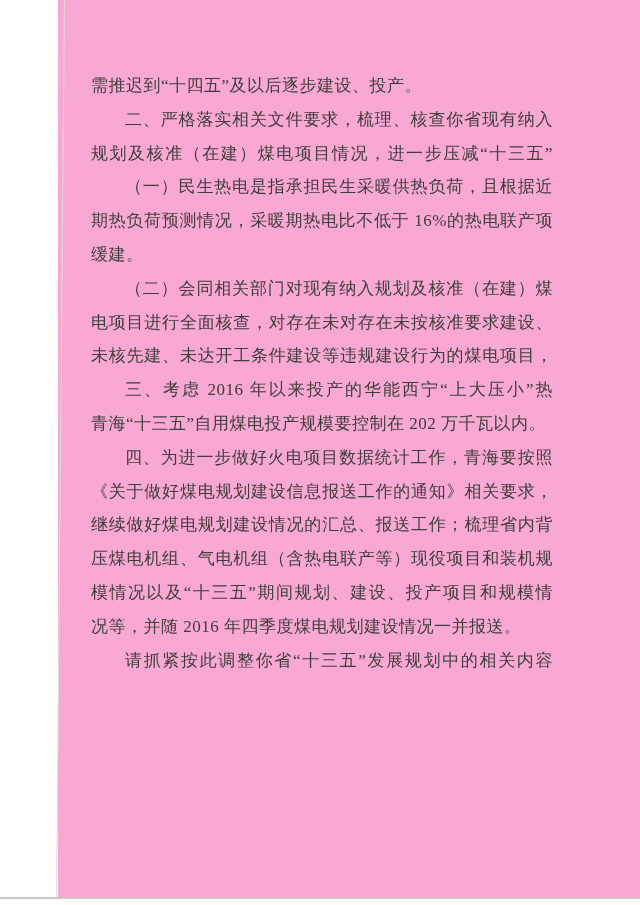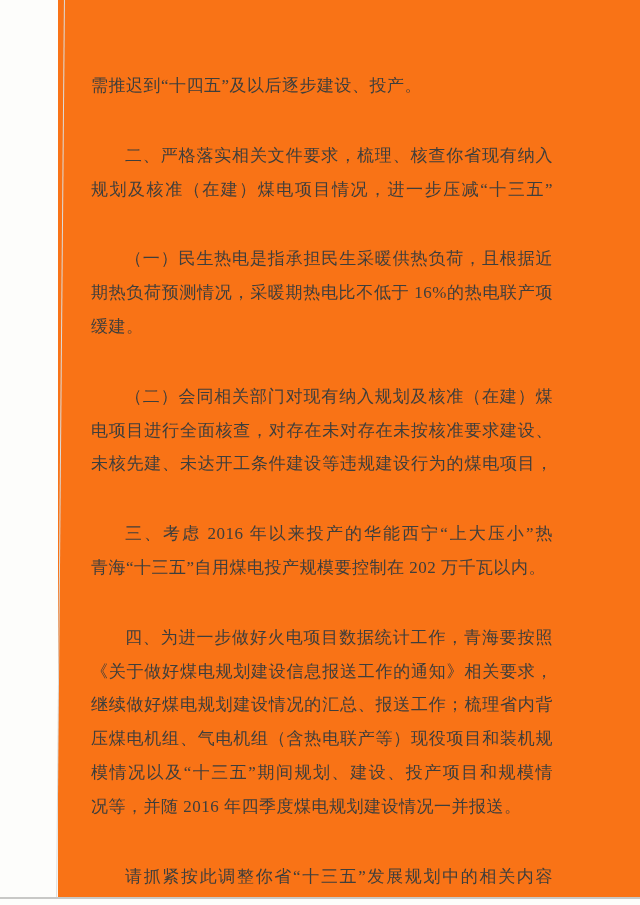--- a/index.html
+++ b/index.html
@@ -10,21 +10,21 @@
     width: 640px;
     height: 905px;
     overflow: hidden;
     background: #fbfbf9;
     font-family: "Liberation Serif", "DejaVu Serif", serif;
   }
   .scan-page {
     position: relative;
     width: 640px;
     height: 905px;
-    background: #f97316;
+    background: #f9a8d4;
   }
   
   .left-margin-strip {
     position: absolute;
     left: 0; top: 0;
     width: 58px; height: 905px;
     background: #fdfdfb;
   }
   
   .crease-line {
@@ -64,21 +64,20 @@
     overflow: visible;
     text-align: left;
   }
   .line.fill {
     text-align: justify;
     text-align-last: justify;
     text-justify: inter-character;
   }
   .line.indent {
     text-indent: 2em;
-    margin-top: 36px;
   }
 </style>
 </head>
 <body>
 
 <div class="scan-page">
   <div class="left-margin-strip"></div>
   <div class="crease-line"></div>
   <div class="document-body">
       <div class="line">需推迟到“十四五”及以后逐步建设、投产。</div>

